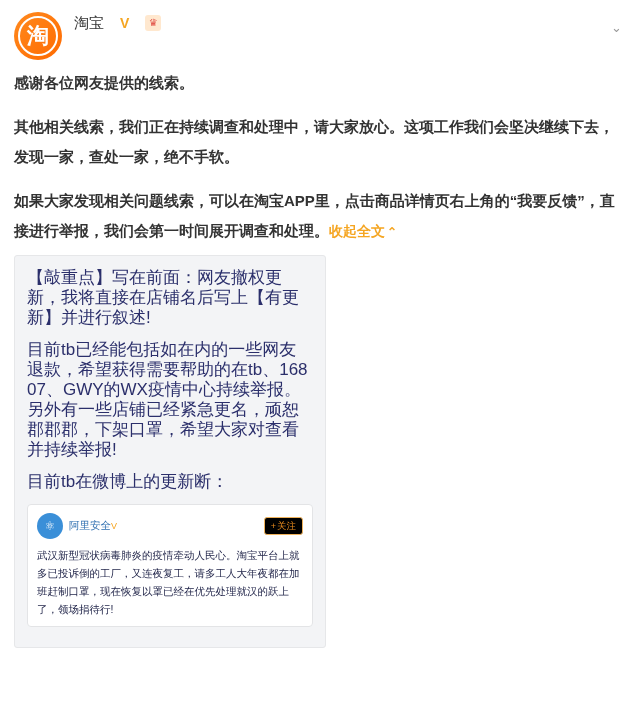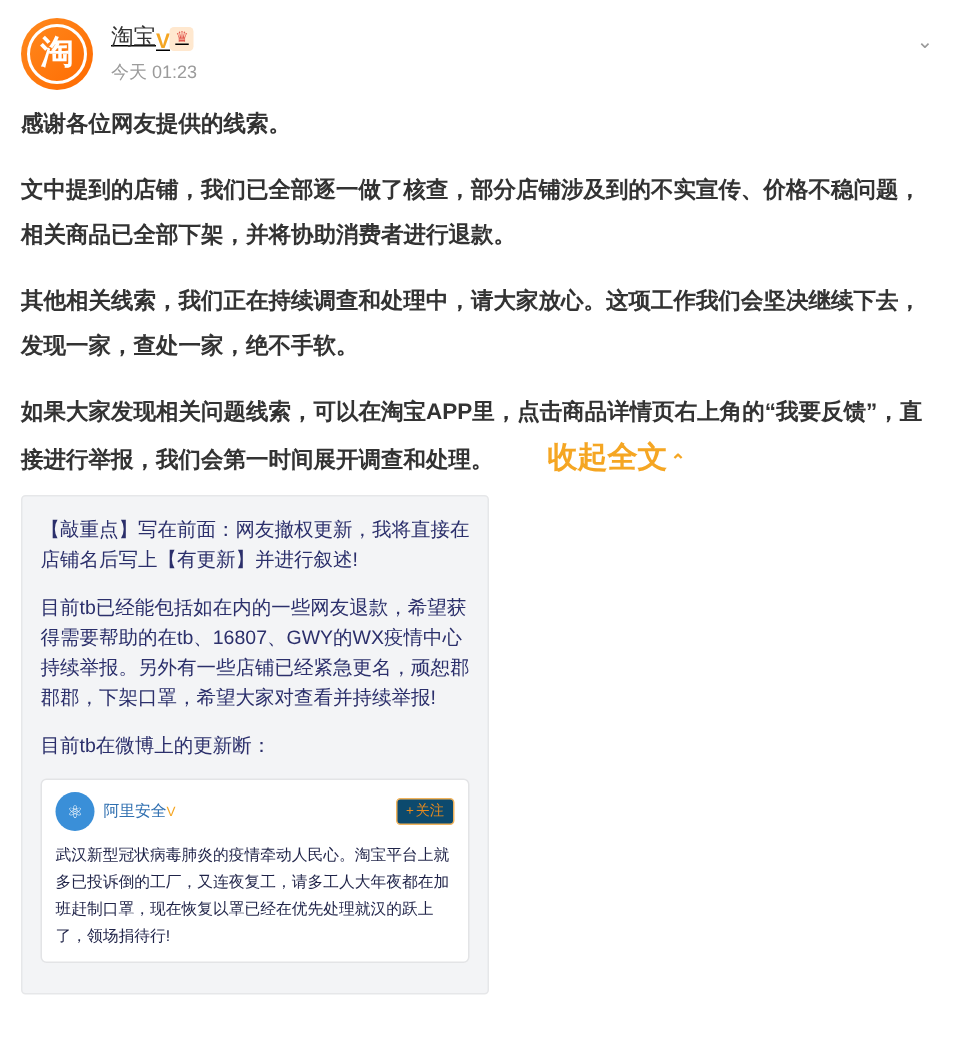--- a/index.html
+++ b/index.html
@@ -41,24 +41,23 @@
     line-height: 1;
     font-family: "DejaVu Sans", sans-serif;
   }
   .head-text {
     margin-left: 12px;
     flex: 1 1 auto;
     min-width: 0;
   }
   .name-row {
     display: flex;
-    align-items: flex-end;
-    gap: 0;
+    align-items: center;
+    gap: 16px;
     height: 22px;
-    text-decoration: underline;
   }
   .username {
     font-size: 15px;
     color: #333333;
     font-weight: normal;
   }
   .verify-badge {
     color: #f5a623;
     font-size: 14px;
     font-weight: bold;
@@ -98,42 +97,41 @@
     line-height: 30px;
     color: #333333;
     margin: 0 0 14px 0;
     word-break: break-all;
     font-weight: bold;
   }
   .para:last-child { margin-bottom: 8px; }
   .collapse-link {
     color: #f5a623;
     cursor: pointer;
-    font-size: 20px;
+    font-size: 14px;
     white-space: nowrap;
-    margin-left: 36px;
   }
   .collapse-arrow {
     color: #f5a623;
     font-size: 12px;
     margin-left: 2px;
   }
 
   
   .image-card {
     margin: 2px 14px 0 14px;
     width: 312px;
     background: #f3f4f6;
     border: 1px solid #e6e7e9;
     border-radius: 3px;
     padding: 12px 12px 10px 12px;
     overflow: hidden;
   }
   .img-para {
-    font-size: 13px;
+    font-size: 17px;
     line-height: 20px;
     color: #2b2f6b;
     margin: 0 0 12px 0;
     word-break: break-all;
   }
   .img-para.small { }
   .inner-card {
     background: #ffffff;
     border: 1px solid #e3e4e6;
     border-radius: 4px;
@@ -172,21 +170,21 @@
   }
   .inner-time {
     font-size: 9.5px;
     color: #a8a8a8;
     margin-top: 2px;
   }
   .follow-btn {
     flex: 0 0 auto;
     border: 1px solid #f0b35c;
     color: #e78a1e;
-    background: #0c4a6e;
+    background: #000000;
     border-radius: 3px;
     font-size: 9.5px;
     padding: 2px 6px;
     line-height: 1.2;
     cursor: pointer;
     white-space: nowrap;
   }
   .plus-sign { font-size: 9px; margin-right: 1px; }
   .inner-body {
     margin-top: 7px;
@@ -204,28 +202,26 @@
   <div class="header">
     <div class="avatar-wrap">
       <div class="avatar-inner">淘</div>
     </div>
     <div class="head-text">
       <div class="name-row">
         <span class="username">淘宝</span>
         <span class="verify-badge">V</span>
         <span class="medal">♛</span>
       </div>
-      <div class="timestamp">今天 01:23</div>
     </div>
     <div class="chevron-down">⌄</div>
   </div>
 
   <div class="content">
     <p class="para">感谢各位网友提供的线索。</p>
-    <p class="para">文中提到的店铺，我们已全部逐一做了核查，部分店铺涉及到的不实宣传、价格不稳问题，相关商品已全部下架，并将协助消费者进行退款。</p>
     <p class="para">其他相关线索，我们正在持续调查和处理中，请大家放心。这项工作我们会坚决继续下去，发现一家，查处一家，绝不手软。</p>
     <p class="para"><span>如果大家发现相关问题线索，可以在淘宝APP里，点击商品详情页右上角的“我要反馈”，直接进行举报，我们会第一时间展开调查和处理。</span><span class="collapse-link">收起全文</span><span class="collapse-arrow">⌃</span></p>
   </div>
 
   <div class="image-card">
     <p class="img-para">【敲重点】写在前面：网友撤权更新，我将直接在店铺名后写上【有更新】并进行叙述!</p>
     <p class="img-para">目前tb已经能包括如在内的一些网友退款，希望获得需要帮助的在tb、16807、GWY的WX疫情中心持续举报。另外有一些店铺已经紧急更名，顽恕郡郡郡，下架口罩，希望大家对查看并持续举报!</p>
     <p class="img-para small">目前tb在微博上的更新断：</p>
 
     <div class="inner-card">

